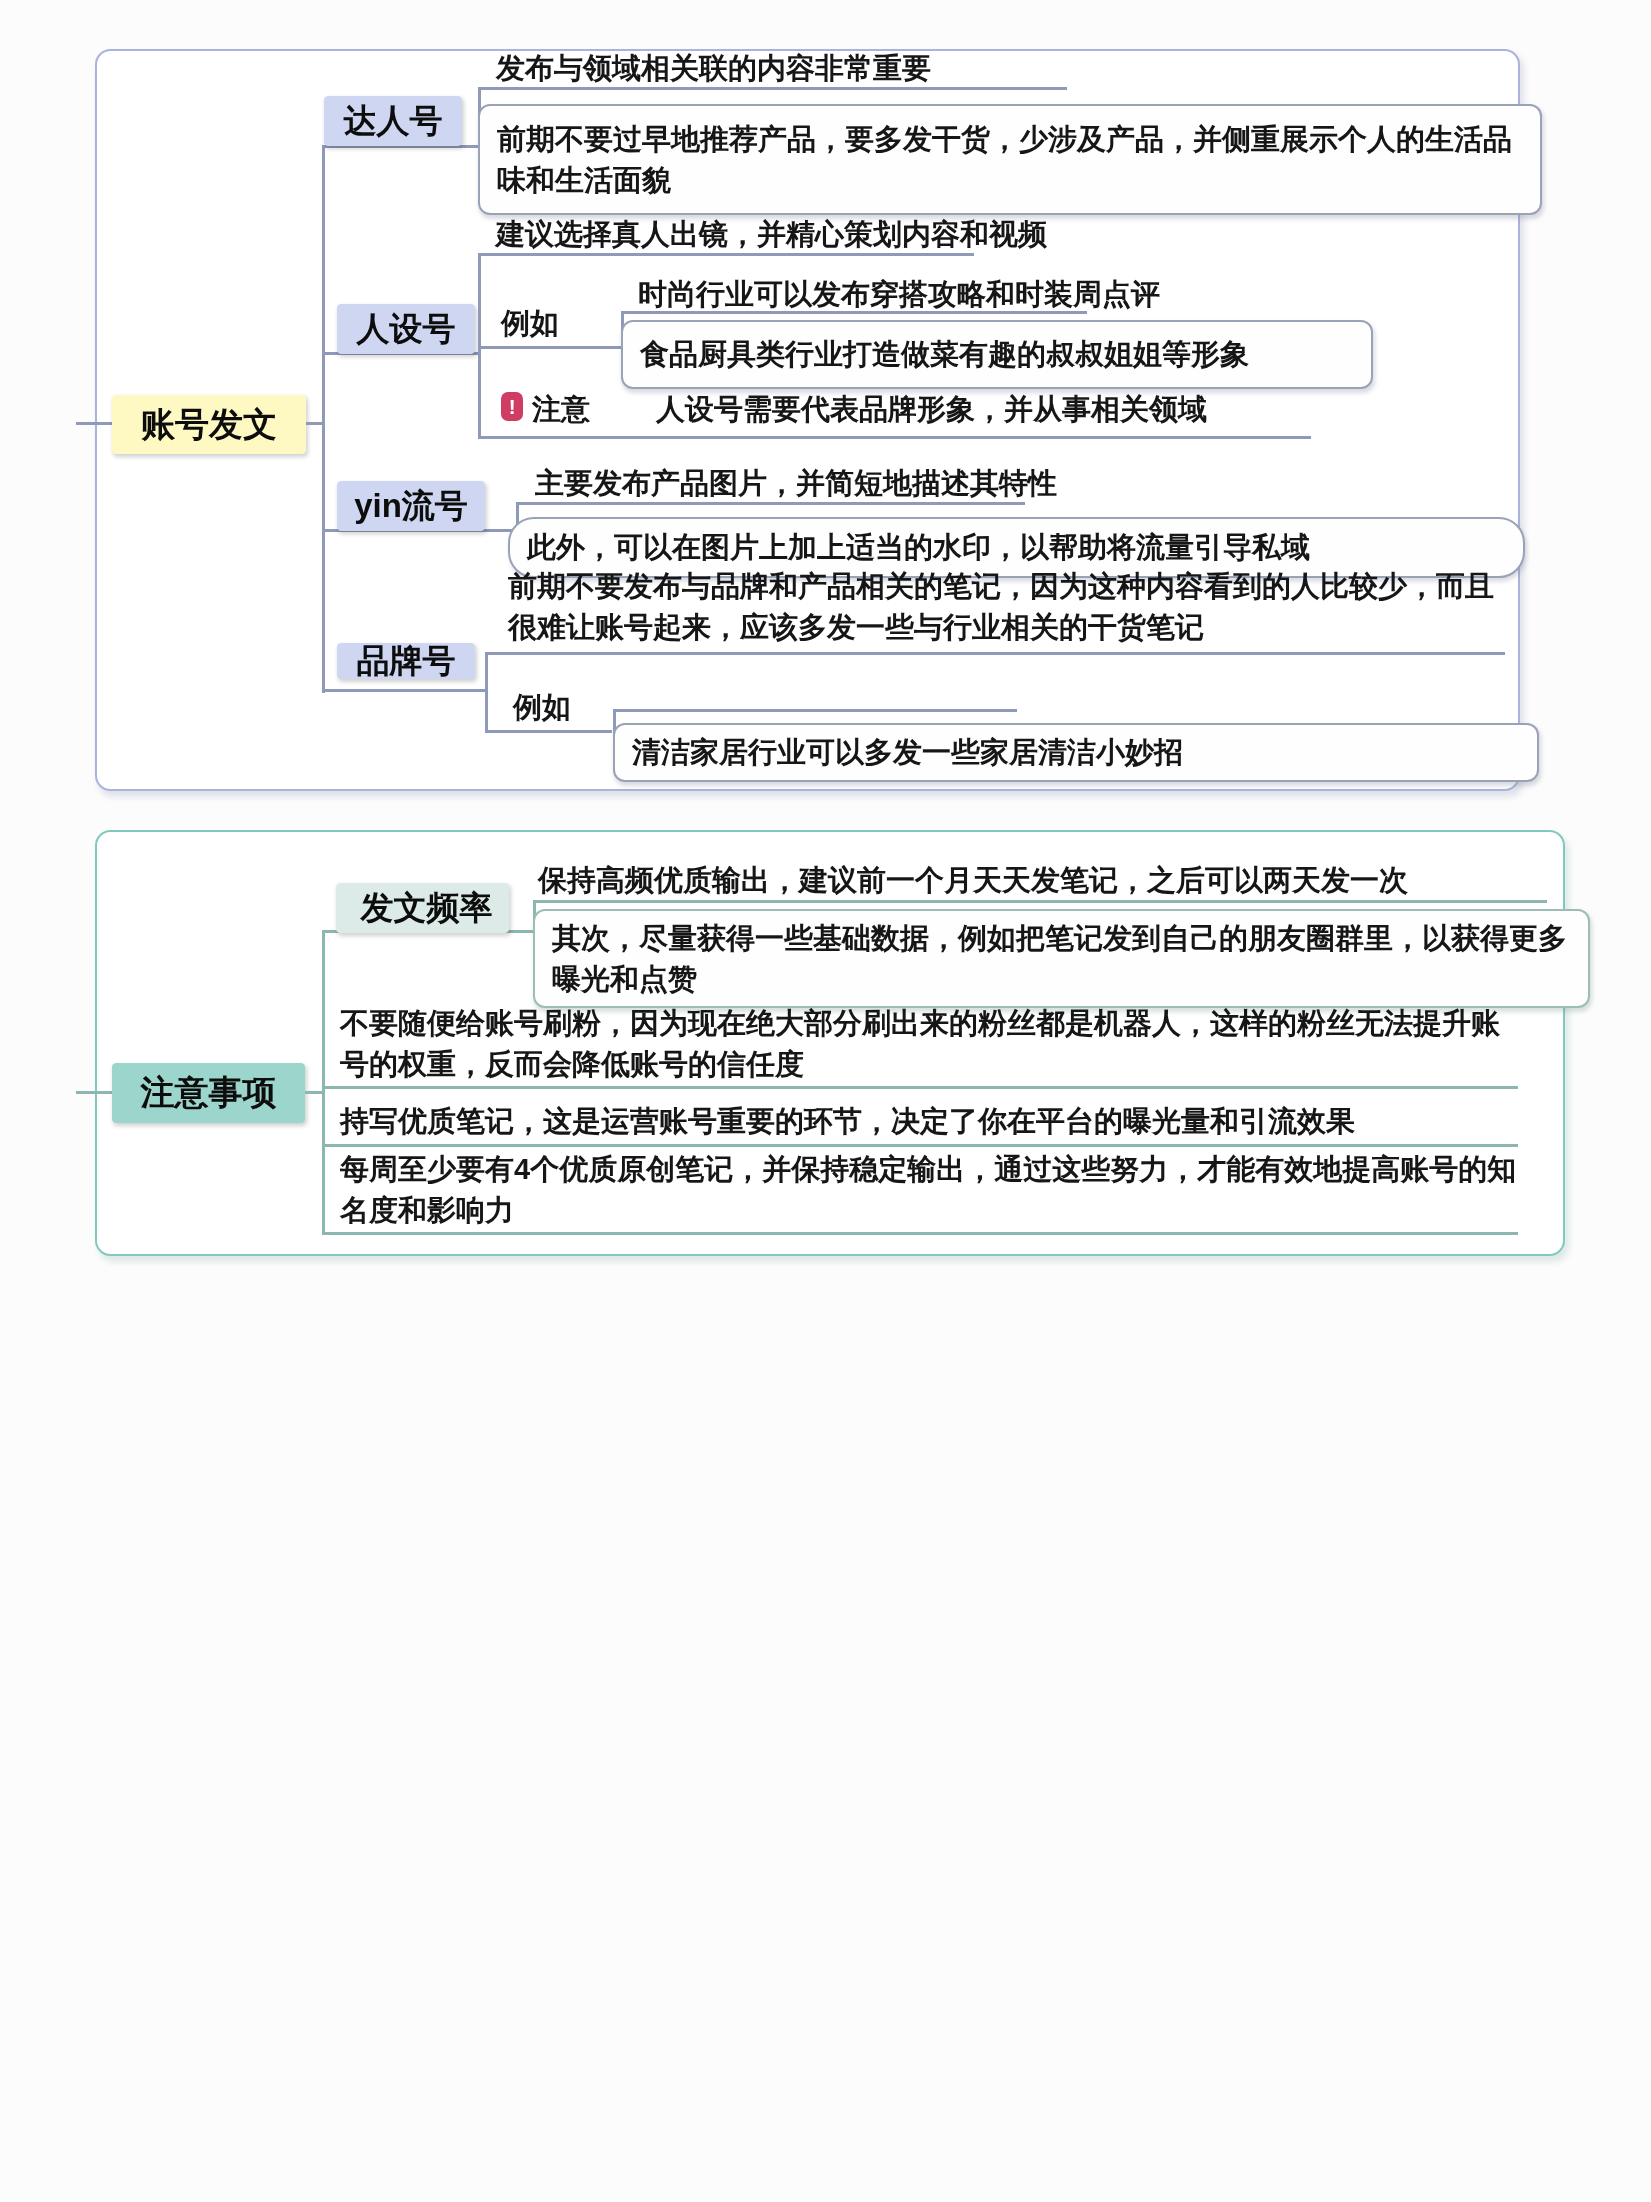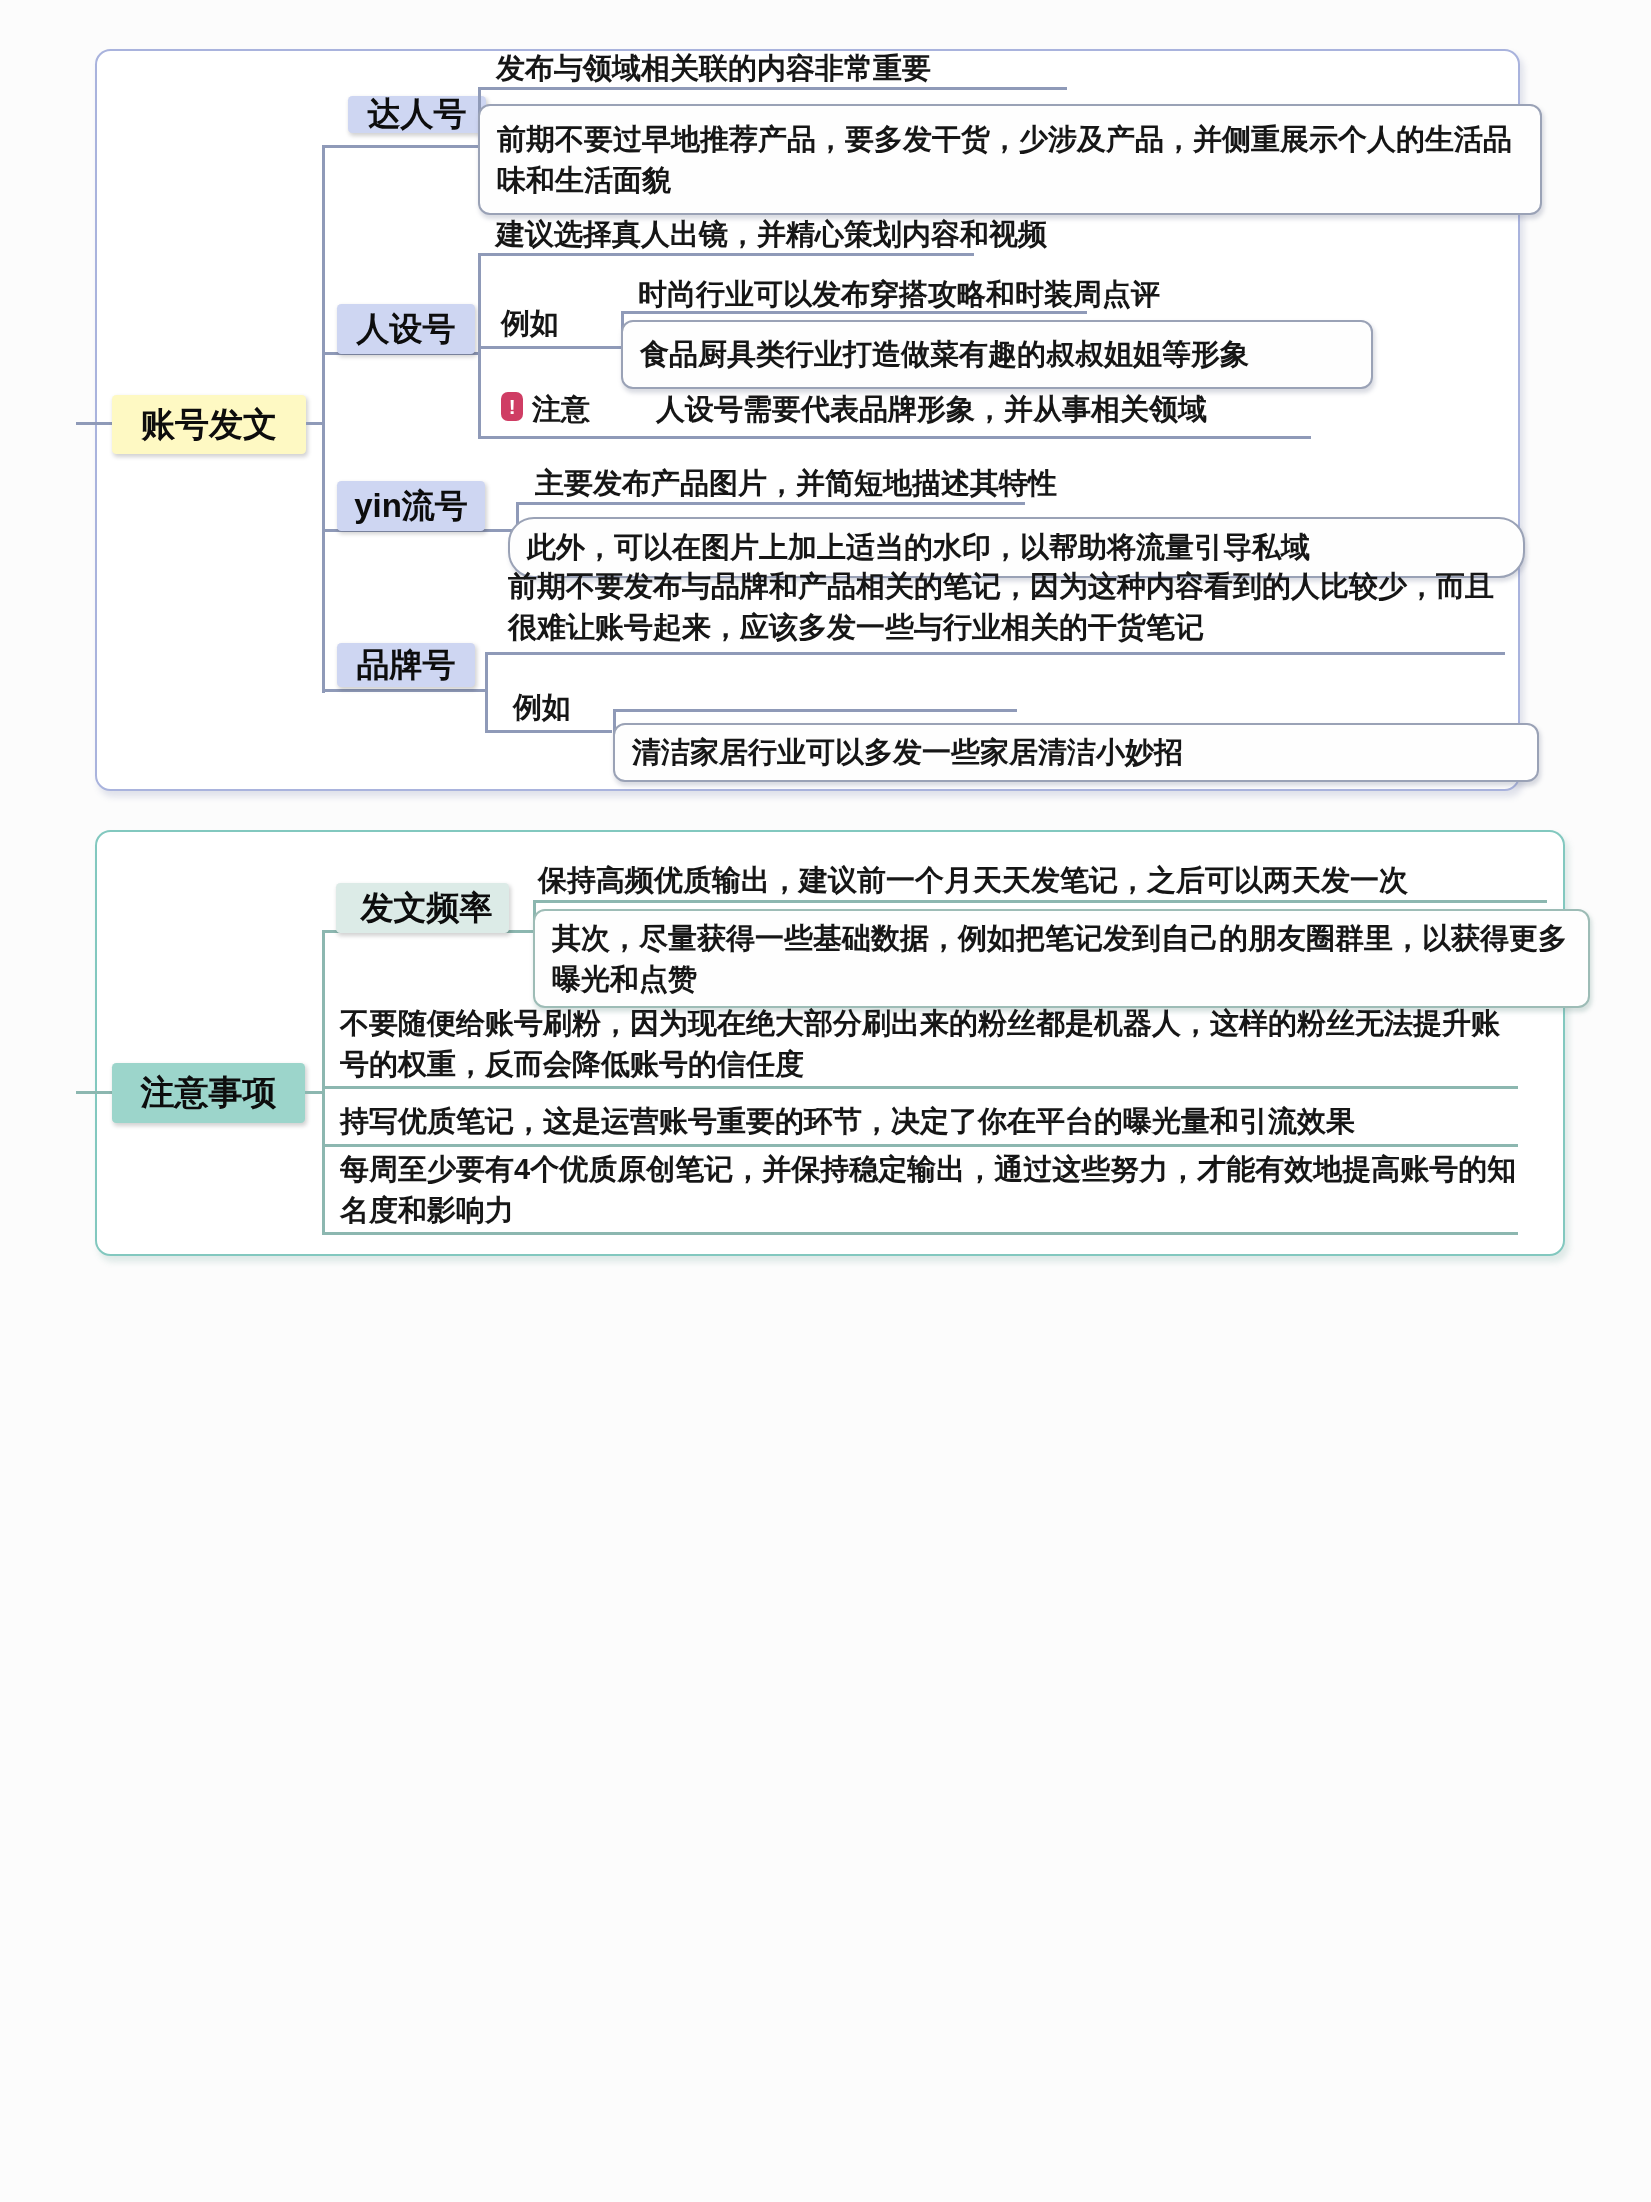--- a/index.html
+++ b/index.html
@@ -37,21 +37,21 @@
 <div class="stage">
 
   <div class="container c1" style="left:95px;top:49px;width:1421px;height:738px;"></div>
 
   <div class="hline s1-line" style="left:76px;top:422px;width:40px;"></div>
   <div class="tag root1" style="left:112px;top:395px;width:194px;height:59px;">账号发文</div>
   <div class="hline s1-line" style="left:306px;top:422px;width:17px;"></div>
   <div class="vline s1-line" style="left:322px;top:145px;height:548px;"></div>
 
   <div class="hline s1-line" style="left:322px;top:145px;width:157px;"></div>
-  <div class="tag lbl1" style="left:348px;top:96px;width:138px;height:37px;">达人号</div>
+  <div class="tag lbl1" style="left:324px;top:96px;width:138px;height:50px;">达人号</div>
   <div class="vline s1-line" style="left:478px;top:87px;height:73px;"></div>
 
   <div class="txt" style="left:496px;top:48px;">发布与领域相关联的内容非常重要</div>
   <div class="hline s1-line" style="left:478px;top:87px;width:589px;"></div>
 
   <div class="box s1-box wrap" style="left:478px;top:104px;width:1026px;height:107px;">前期不要过早地推荐产品，要多发干货，少涉及产品，并侧重展示个人的生活品味和生活面貌</div>
 
   <div class="hline s1-line" style="left:322px;top:352px;width:157px;"></div>
   <div class="tag lbl1" style="left:337px;top:304px;width:138px;height:50px;">人设号</div>
   <div class="vline s1-line" style="left:478px;top:253px;height:186px;"></div>
@@ -76,21 +76,21 @@
   <div class="hline s1-line" style="left:322px;top:529px;width:194px;"></div>
   <div class="tag lbl1" style="left:337px;top:481px;width:148px;height:50px;">yin流号</div>
   <div class="vline s1-line" style="left:516px;top:502px;height:46px;"></div>
 
   <div class="txt" style="left:535px;top:463px;">主要发布产品图片，并简短地描述其特性</div>
   <div class="hline s1-line" style="left:516px;top:502px;width:509px;"></div>
 
   <div class="box s1-box" style="left:508px;top:517px;width:979px;height:57px;border-radius:26px;">此外，可以在图片上加上适当的水印，以帮助将流量引导私域</div>
 
   <div class="hline s1-line" style="left:322px;top:689px;width:163px;"></div>
-  <div class="tag lbl1" style="left:337px;top:643px;width:138px;height:44px;">品牌号</div>
+  <div class="tag lbl1" style="left:337px;top:643px;width:138px;height:36px;">品牌号</div>
   <div class="vline s1-line" style="left:485px;top:652px;height:79px;"></div>
 
   <div class="txt wrap" style="left:508px;top:566px;width:1007px;">前期不要发布与品牌和产品相关的笔记，因为这种内容看到的人比较少，而且很难让账号起来，应该多发一些与行业相关的干货笔记</div>
   <div class="hline s1-line" style="left:485px;top:652px;width:1020px;"></div>
 
   <div class="hline s1-line" style="left:485px;top:730px;width:127px;"></div>
   <div class="txt" style="left:513px;top:687px;">例如</div>
   <div class="vline s1-line" style="left:613px;top:709px;height:43px;"></div>
 
   <div class="hline s1-line" style="left:613px;top:709px;width:404px;"></div>

